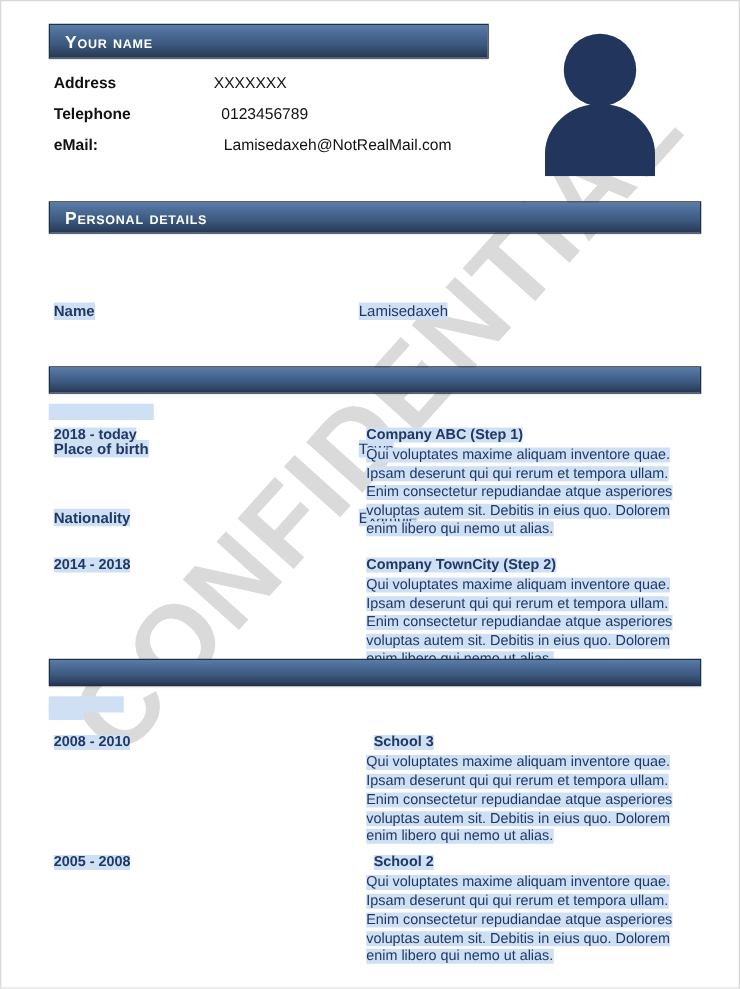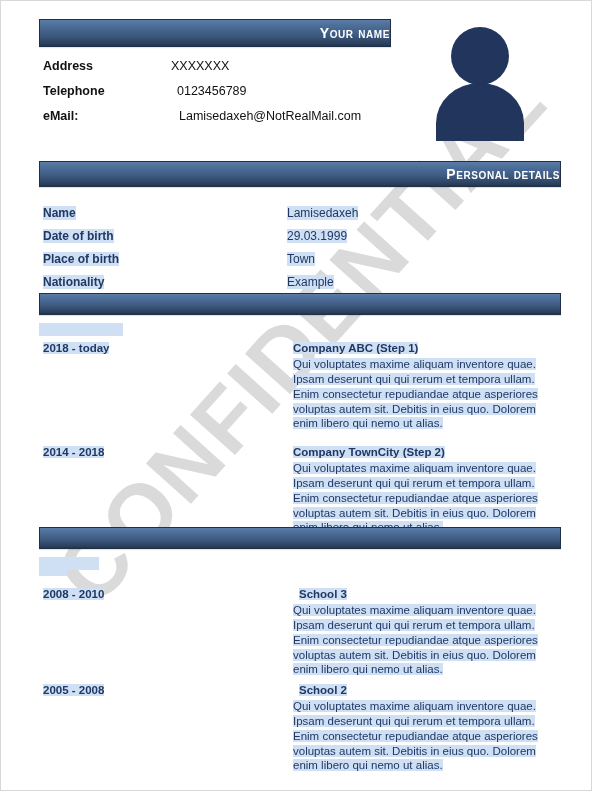--- a/index.html
+++ b/index.html
@@ -57,21 +57,20 @@
     z-index: 10;
   }
 
   
   .bar {
     background: linear-gradient(to bottom, #5b7ca6 0%, #4d6e99 22%, #3d5a80 58%, #2b3f5c 92%, #22334a 100%);
     border: 1px solid #1f3047;
     box-sizing: border-box;
     position: absolute;
     box-shadow: 0 1px 1px rgba(0,0,0,0.10);
-    justify-content: flex-end;
   }
   .bar-title {
     color: #ffffff;
     font-family: "Liberation Sans", sans-serif;
     font-weight: bold;
     font-variant: small-caps;
     font-size: 14px;
     letter-spacing: 0.6px;
     padding-left: 12px;
     line-height: 1;
@@ -144,21 +143,22 @@
   
   #personal-details {
     position: absolute;
     left: 42px;
     top: 200px;
     width: 500px;
   }
   .pd-row {
     display: flex;
     height: 23px;
-    align-items: center;
+    align-items: flex-end;
+    margin-top: 32px;
   }
   .pd-label {
     width: 244px;
     font-size: 12px;
     font-weight: bold;
     color: #1f3864;
   }
   .pd-label span, .pd-value span {
     background: #cfe0f5;
   }

